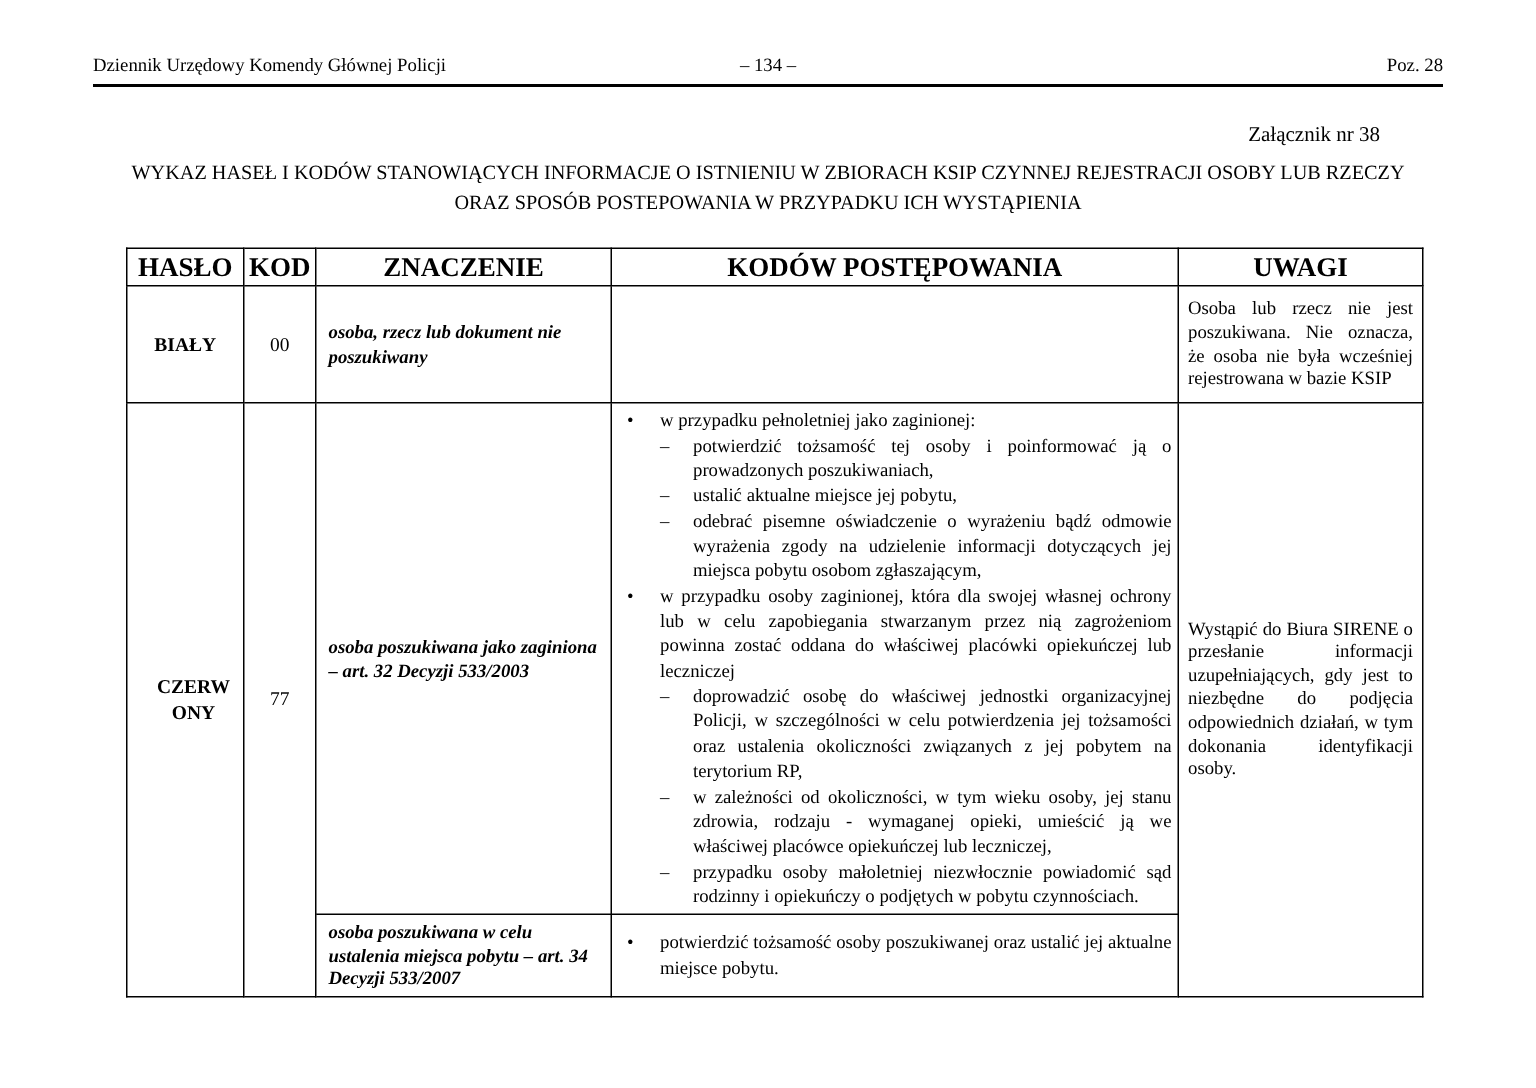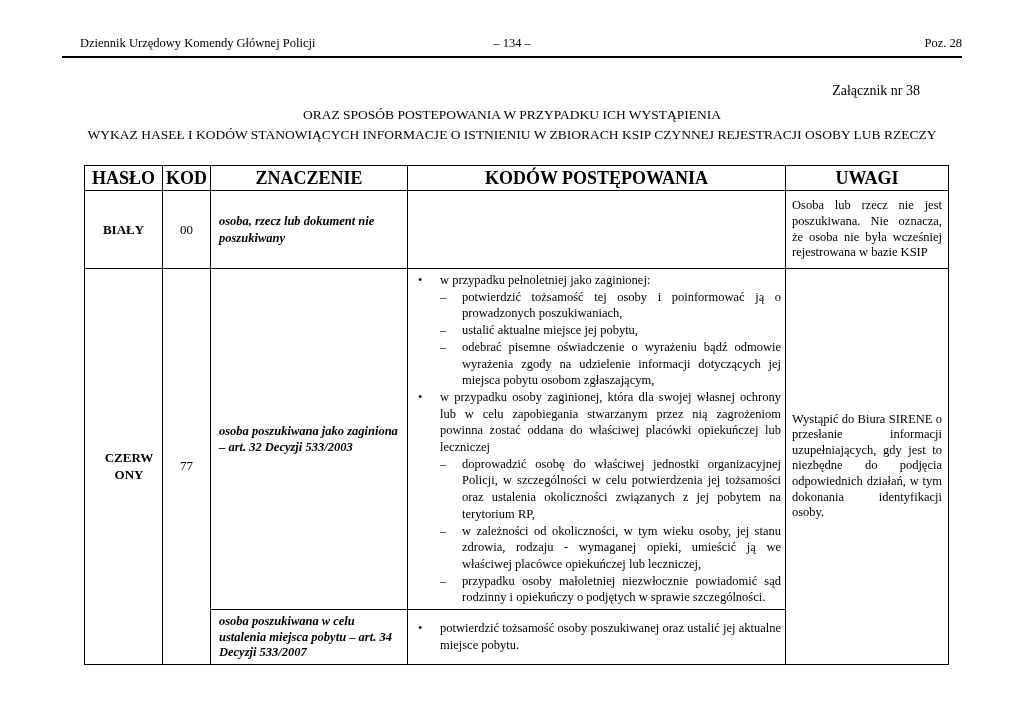--- a/index.html
+++ b/index.html
@@ -9,21 +9,21 @@
     width: 1024px;
     height: 725px;
     background: #ffffff;
     color: #000000;
     font-family: "Liberation Serif", "DejaVu Serif", serif;
     overflow: hidden;
   }
 
   
   .running-header { position: absolute; top: 36px; left: 62px; right: 62px; height: 16px; font-size: 12.5px; }
-  .rh-left   { position: absolute; left: 18px; top: 0; text-align: right; }
+  .rh-left   { position: absolute; left: 0; top: 0; text-align: right; }
   .rh-center { position: absolute; left: 0; right: 0; top: 0; text-align: center; }
   .rh-right  { position: absolute; right: 0; top: 0; }
   .header-rule { position: absolute; top: 56px; left: 62px; width: 900px; height: 2px; background: #000; }
 
   
   .attachment { position: absolute; top: 83px; right: 104px; font-size: 14px; margin-left: 40px; }
 
   
   .doc-title { position: absolute; top: 105px; left: 40px; right: 40px; text-align: center; font-size: 13.5px; line-height: 19.5px; }
 
@@ -72,22 +72,22 @@
   <div class="running-header">
     <span class="rh-left">Dziennik Urzędowy Komendy Głównej Policji</span>
     <span class="rh-center">– 134 –</span>
     <span class="rh-right">Poz. 28</span>
   </div>
   <div class="header-rule"></div>
 
   <div class="attachment">Załącznik nr 38</div>
 
   <div class="doc-title">
+    <div>WYKAZ HASEŁ I KODÓW STANOWIĄCYCH INFORMACJE O ISTNIENIU W ZBIORACH KSIP CZYNNEJ REJESTRACJI OSOBY LUB RZECZY</div>
     <div>ORAZ SPOSÓB POSTEPOWANIA W PRZYPADKU ICH WYSTĄPIENIA</div>
-    <div>WYKAZ HASEŁ I KODÓW STANOWIĄCYCH INFORMACJE O ISTNIENIU W ZBIORACH KSIP CZYNNEJ REJESTRACJI OSOBY LUB RZECZY</div>
   </div>
 
   <table class="codes">
     <colgroup>
       <col class="w-haslo">
         <col class="w-kod">
         <col class="w-znaczenie">
         <col class="w-sposob">
         <col class="w-uwagi">
     </colgroup>
@@ -112,21 +112,21 @@
       <td class="cell-znaczenie">osoba poszukiwana jako zaginiona – art. 32 Decyzji 533/2003</td>
       <td class="cell-sposob v-top">
         <ul class="proc">
               <li class="lvl1">w przypadku pełnoletniej jako zaginionej:</li>
               <li class="lvl2">potwierdzić tożsamość tej osoby i poinformować ją o prowadzonych poszukiwaniach,</li>
               <li class="lvl2">ustalić aktualne miejsce jej pobytu,</li>
               <li class="lvl2">odebrać pisemne oświadczenie o wyrażeniu bądź odmowie wyrażenia zgody na udzielenie informacji dotyczących jej miejsca pobytu osobom zgłaszającym,</li>
               <li class="lvl1">w przypadku osoby zaginionej, która dla swojej własnej ochrony lub w celu zapobiegania stwarzanym przez nią zagrożeniom powinna zostać oddana do właściwej placówki opiekuńczej lub leczniczej</li>
               <li class="lvl2">doprowadzić osobę do właściwej jednostki organizacyjnej Policji, w szczególności w celu potwierdzenia jej tożsamości oraz ustalenia okoliczności związanych z jej pobytem na terytorium RP,</li>
               <li class="lvl2">w zależności od okoliczności, w tym wieku osoby, jej stanu zdrowia, rodzaju - wymaganej opieki, umieścić ją we właściwej placówce opiekuńczej lub leczniczej,</li>
-              <li class="lvl2">przypadku osoby małoletniej niezwłocznie powiadomić sąd rodzinny i opiekuńczy o podjętych w sprawie szczególności.</li>
+              <li class="lvl2">przypadku osoby małoletniej niezwłocznie powiadomić sąd rodzinny i opiekuńczy o podjętych w pobytu czynnościach.</li>
             </ul>
       </td>
       <td class="cell-uwagi" rowspan="2">Wystąpić do Biura SIRENE o przesłanie informacji uzupełniających, gdy jest to niezbędne do podjęcia odpowiednich działań, w tym dokonania identyfikacji osoby.</td>
     </tr>
     <tr class="row-czerwony-b">
       <td class="cell-znaczenie v-top">osoba poszukiwana w celu ustalenia miejsca pobytu – art. 34 Decyzji 533/2007</td>
       <td class="cell-sposob">
         <ul class="proc">
               <li class="lvl1">potwierdzić tożsamość osoby poszukiwanej oraz ustalić jej aktualne miejsce pobytu.</li>
             </ul>

